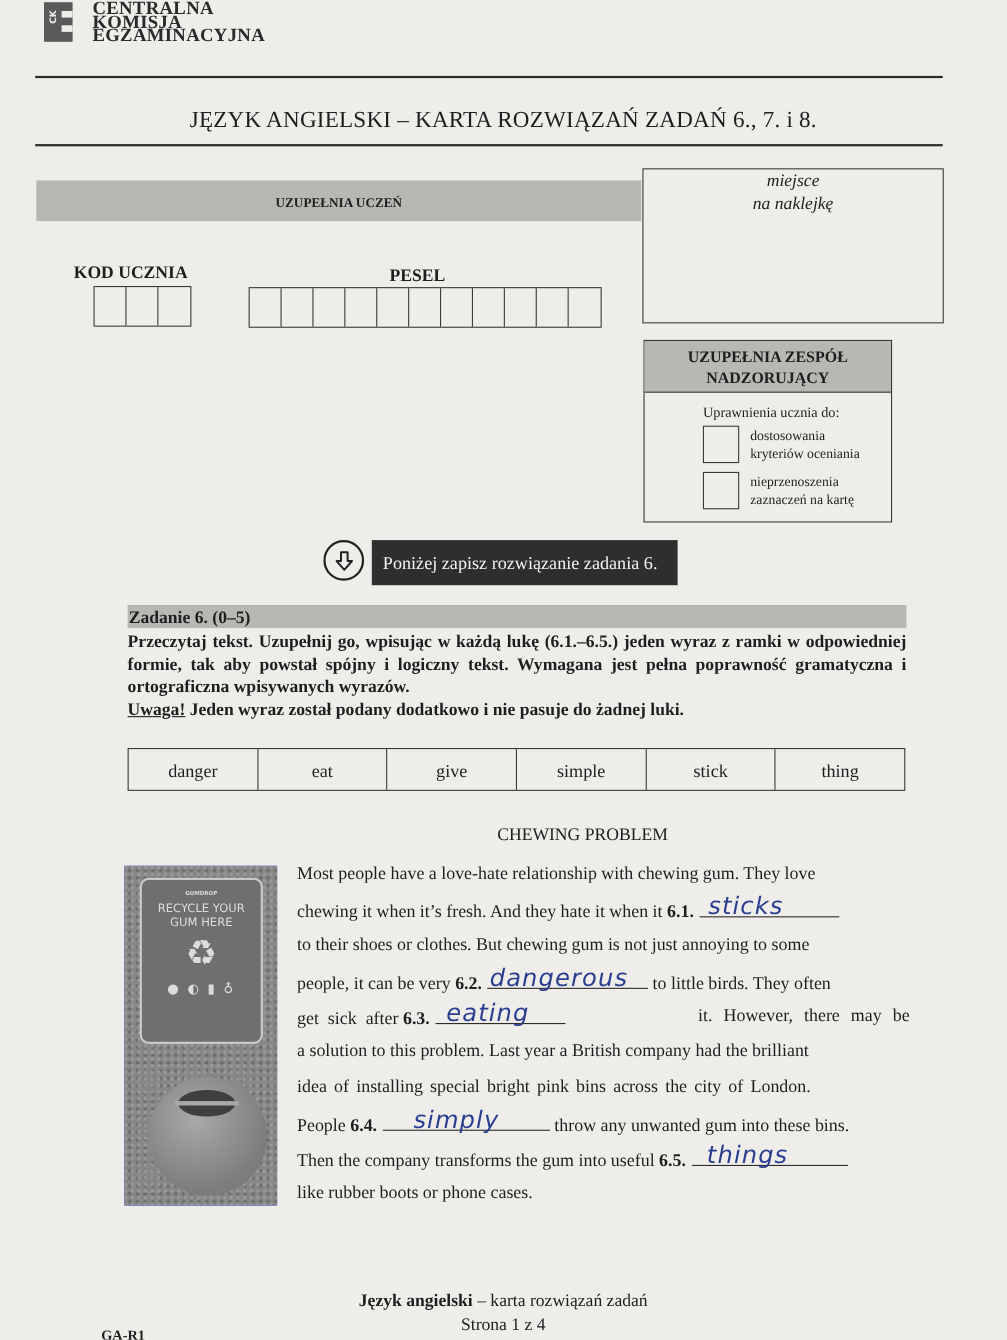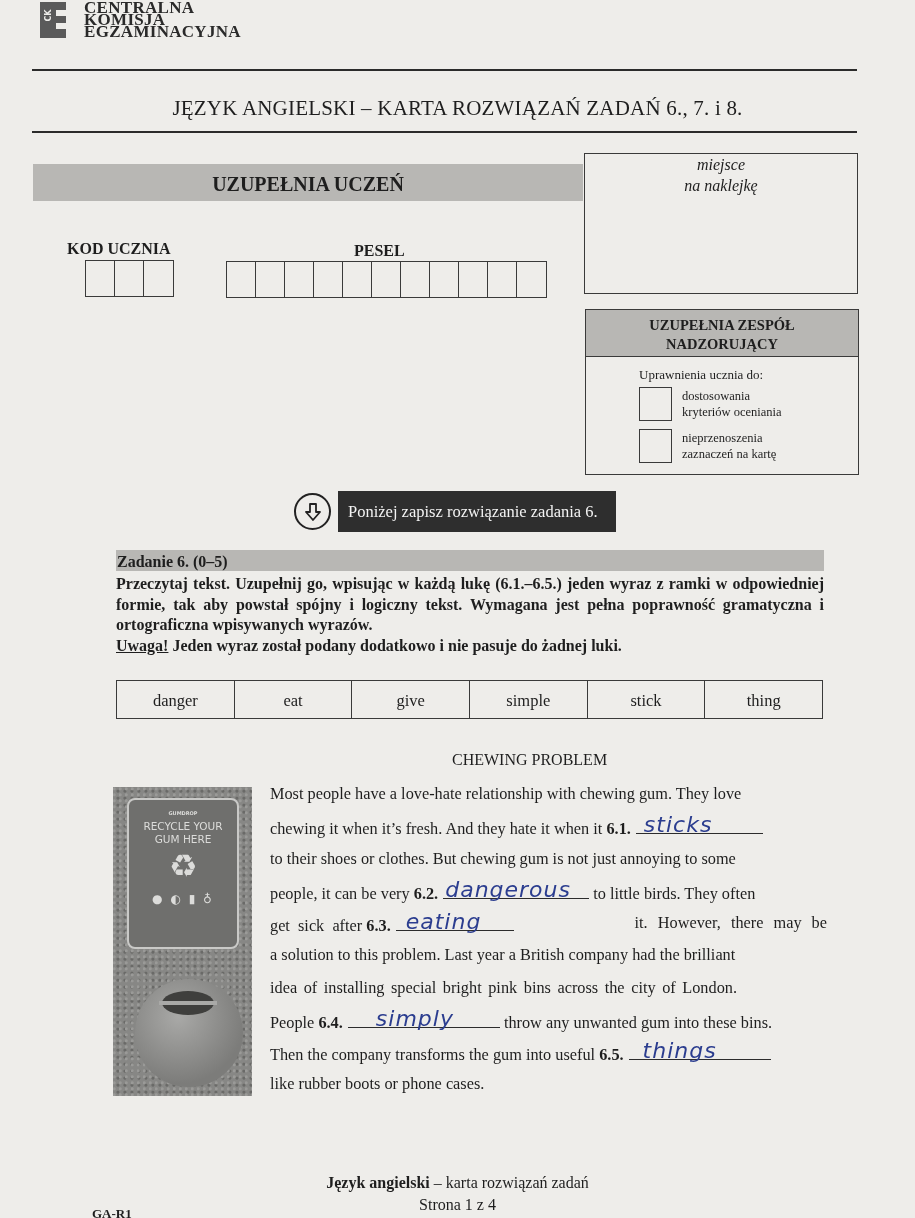--- a/index.html
+++ b/index.html
@@ -18,42 +18,42 @@
   .logo-mark .notch1 { position: absolute; right: 0; top: 8px; width: 10px; height: 6px; background: #eeedea; }
   .logo-mark .notch2 { position: absolute; right: 0; top: 21px; width: 10px; height: 6px; background: #eeedea; }
   .logo-mark .ck { position: absolute; left: 1px; top: 9px; font-family: "DejaVu Sans", sans-serif; font-size: 8px; font-weight: bold; color: #eeedea; transform: rotate(-90deg); transform-origin: center; width: 14px; text-align: center; }
   .logo-text { margin-left: 18px; font-family: Liberation Serif, serif; font-weight: bold; font-size: 17px; line-height: 12px; color: #2a2a2a; letter-spacing: 0.3px; }
 
   .rule { height: 2px; background: #2b2b2b; left: 32px; width: 825px; }
 
   .main-title { left: 0; width: 915px; top: 96px; text-align: center; font-weight: normal; font-size: 21px; letter-spacing: 0.2px; }
 
   
-  .student-band { left: 33px; top: 164px; width: 550px; height: 37px; background: #b8b7b4; text-align: center; font-weight: bold; font-size: 20px; line-height: 40px; }
+  .student-band { left: 33px; top: 164px; width: 550px; height: 37px; background: #b8b7b4; text-align: center; font-weight: bold; font-size: 12px; line-height: 40px; }
   .label-kod { left: 67px; top: 240px; font-weight: bold; font-size: 16px; }
   .label-pesel { left: 354px; top: 242px; font-weight: bold; font-size: 16px; }
   .boxes { display: flex; border: 1.5px solid #3a3a3a; }
   .boxes .cell { width: 29px; height: 35px; border-right: 1.5px solid #3a3a3a; background: transparent; }
   .boxes .cell:last-child { border-right: none; }
   .kod-boxes { left: 85px; top: 260px; }
   .pesel-boxes { left: 226px; top: 261px; }
 
   
   .sticker { left: 584px; top: 153px; width: 274px; height: 141px; border: 1.5px solid #3a3a3a; text-align: center; font-style: italic; font-size: 16px; line-height: 21px; }
 
   
-  .supervisor { left: 585px; top: 309px; width: 274px; height: 166px; border: 1.5px solid #3a3a3a; }
+  .supervisor { left: 585px; top: 309px; width: 226px; height: 166px; border: 1.5px solid #3a3a3a; }
   .supervisor .band { background: #b8b7b4; height: 47px; border-bottom: 1.5px solid #3a3a3a; text-align: center; font-weight: bold; font-size: 14.5px; line-height: 19px; padding-top: 6px; }
   .supervisor .intro { position: absolute; left: 53px; top: 57px; font-size: 13px; }
   .supervisor .opt { position: absolute; left: 53px; display: flex; align-items: flex-start; }
   .supervisor .opt .chk { width: 33px; height: 34px; border: 1.5px solid #3a3a3a; margin-right: 10px; flex: none; }
   .supervisor .opt .txt { font-size: 12.5px; line-height: 16px; padding-top: 1px; }
 
   
-  .banner-wrap { left: 294px; top: 491px; display: flex; align-items: center; }
+  .banner-wrap { left: 294px; top: 491px; display: flex; align-items: flex-start; }
   .arrow-circle { width: 37px; height: 37px; border: 2.5px solid #222; border-radius: 50%; display: flex; align-items: center; justify-content: center; margin-right: 7px; }
   .banner { background: #2e2e2e; color: #f3f3f3; height: 41px; line-height: 41px; padding: 0 18px 0 10px; font-size: 16.5px; }
 
   
   .task-band { left: 116px; top: 550px; width: 708px; height: 21px; background: #b8b7b4; }
   .task-title { left: 117px; top: 553px; font-weight: bold; font-size: 16px; }
   .task-text { left: 116px; top: 574px; width: 708px; font-weight: bold; font-size: 16px; line-height: 20.5px; text-align: justify; }
   .task-text u { text-decoration: underline; }
 
   

